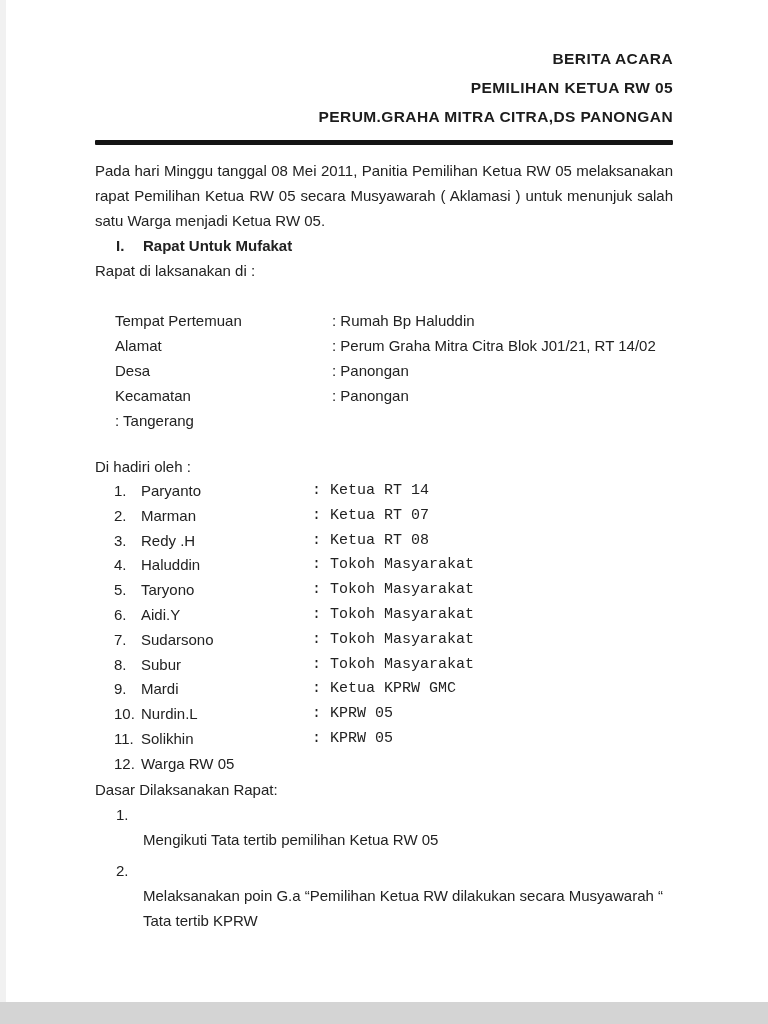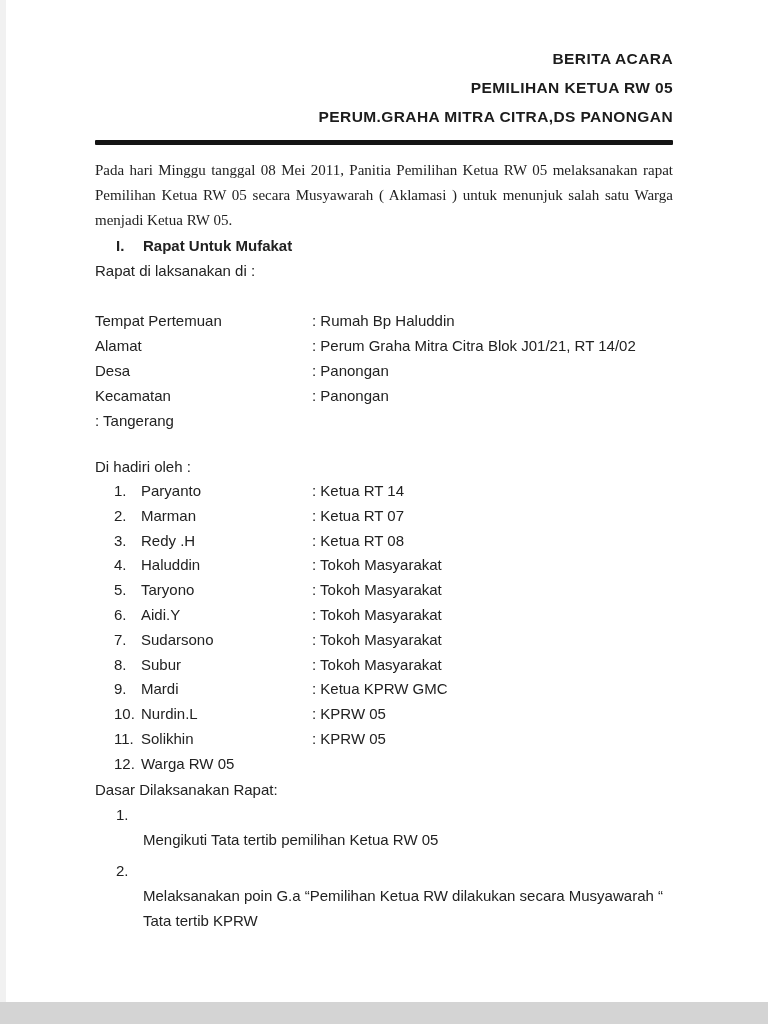--- a/index.html
+++ b/index.html
@@ -40,38 +40,37 @@
     height: 5px;
     background: #141414;
     margin-top: 9px;
     margin-bottom: 13px;
     border-radius: 1px;
   }
   .para {
     text-align: justify;
     line-height: 25px;
     margin-top: 9px;
-    font-family: Liberation Serif, serif;
   }
   .sec-heading {
     display: flex;
     font-weight: bold;
     line-height: 25px;
   }
   .sec-num { margin-left: 21px; flex: 0 0 27px; }
   .plain-line { line-height: 25px; }
   .spacer { height: 25px; }
   .spacer-sm { height: 21px; }
-  .kv-row { display: flex; line-height: 25px; }
+  .kv-row { display: flex; line-height: 25px; margin-left: 20px; }
   .kv-label { flex: 0 0 217px; }
   .kv-value { flex: 1; }
   .att-row { display: flex; line-height: 24.8px; }
   .att-num { margin-left: 19px; flex: 0 0 27px; }
   .att-name { flex: 0 0 171px; }
-  .att-role { flex: 1; }
+  .att-role { flex: 1; font-family: Liberation Mono, monospace; }
   .basis-row { display: flex; line-height: 25px; margin-bottom: 6px; }
   .basis-num { margin-left: 21px; flex: 0 0 27px; }
   .basis-text { flex: 1; max-width: 545px; margin-top: 25px; }
 </style>
 </head>
 <body>
 
 <div class="page">
   <div class="edge-left"></div>
 

